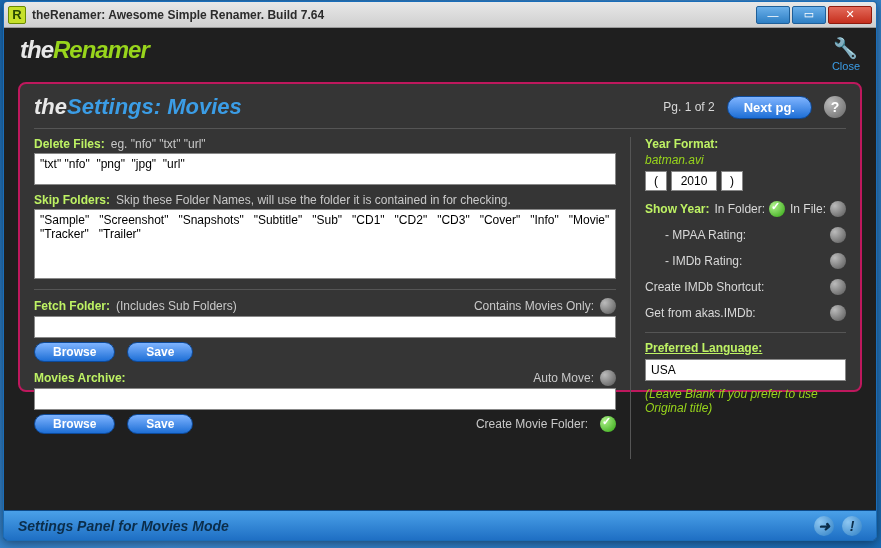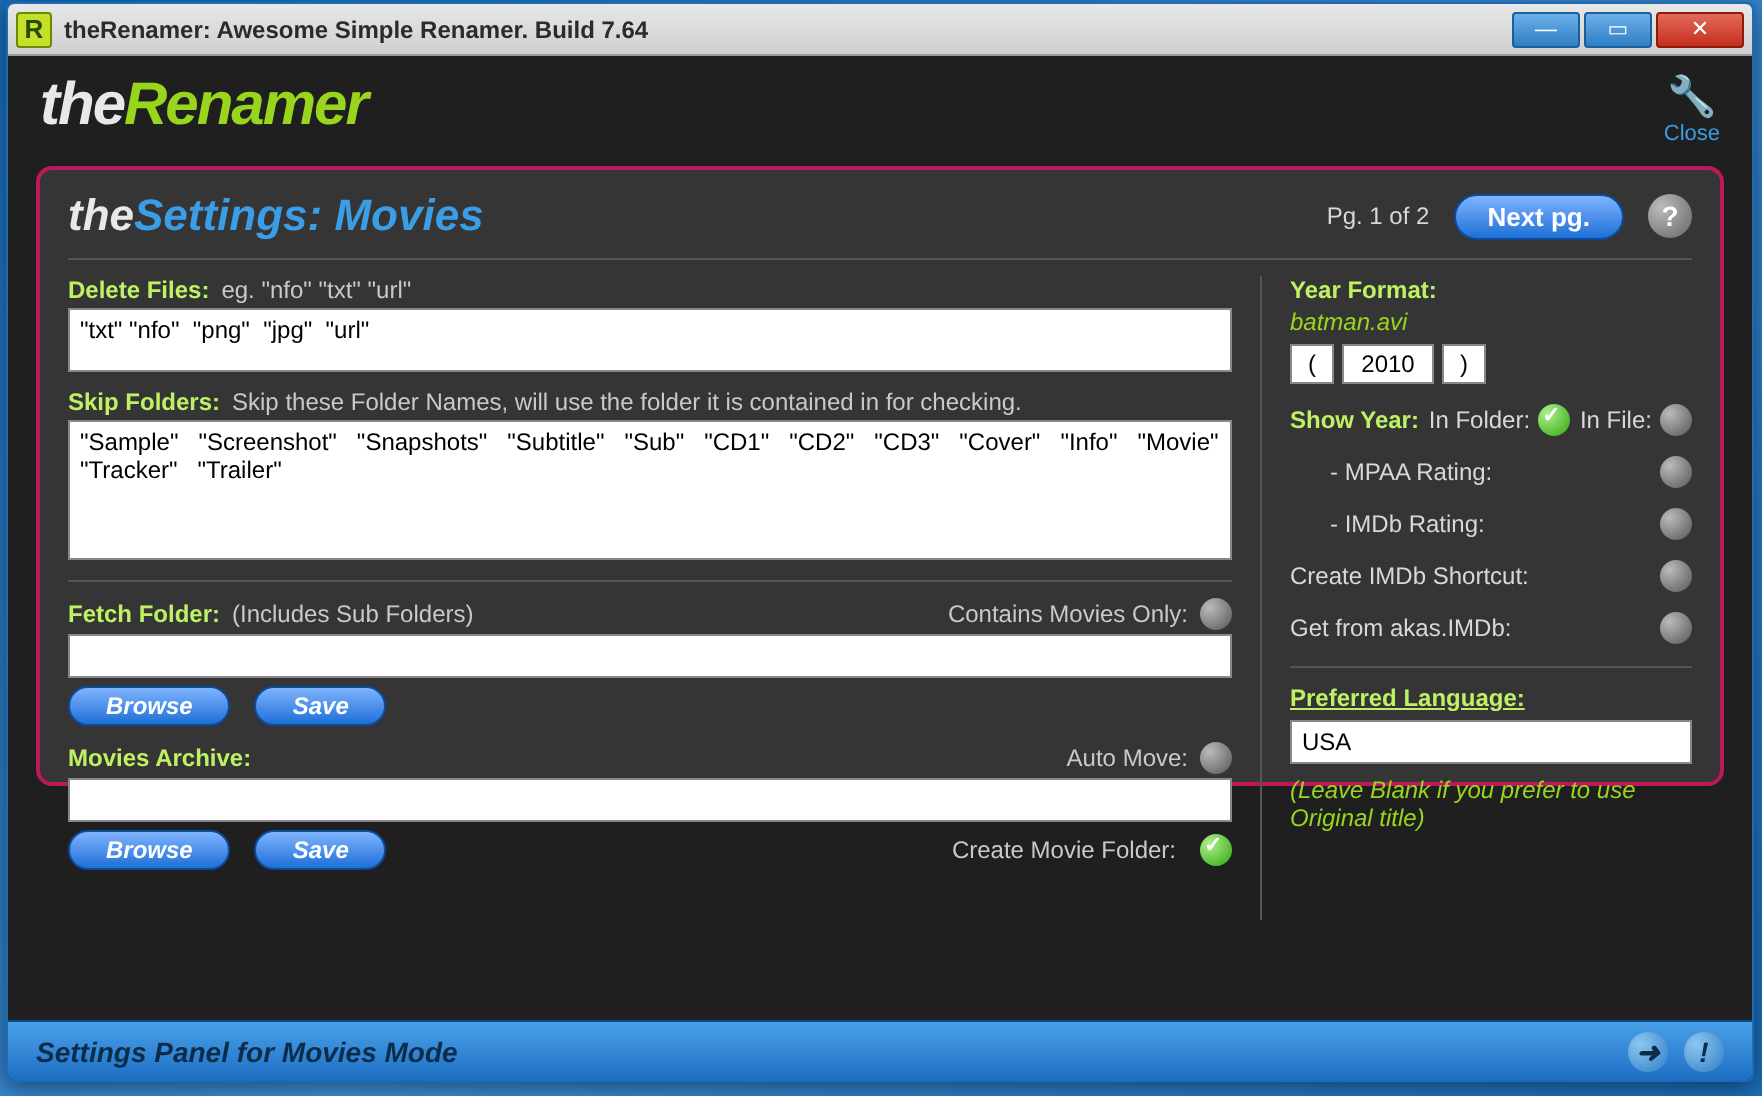--- a/index.html
+++ b/index.html
@@ -34,21 +34,21 @@
     display:flex;align-items:center;justify-content:center;
     font-size:11px;color:#fff;
     background:linear-gradient(#6bb0ea,#2e7fc4); border:1px solid #1e5f99;
   }
   .winbtn.close { background:linear-gradient(#e36a5a,#c62f1d); border-color:#8e1a0d; width:44px;}
   
   .app-header {
     display:flex; align-items:flex-start; padding: 8px 16px 4px 16px;
     background:#1f1f1f;
   }
-  .logo { font-size:30px; font-weight:bold; font-style:italic; letter-spacing:-1px; }
+  .logo { font-size:24px; font-weight:bold; font-style:italic; letter-spacing:-1px; }
   .logo .t1 { color:#e8e8e8; }
   .logo .t2 { color:#98d51c; }
   .close-link { margin-left:auto; text-align:center; color:#3b9de6; font-size:11px; }
   .wrench { font-size:20px; color:#3b9de6; }
 
   .panel {
     margin: 6px 14px 14px 14px;
     border: 2px solid #be185d;
     border-radius: 8px;
     background: #353535;
@@ -60,21 +60,21 @@
   .panel-title { font-size:22px; font-style:italic; font-weight:bold; }
   .panel-title .p1 { color:#e8e8e8; }
   .panel-title .p2 { color:#3b9de6; }
   .pg-indicator { margin-left:auto; color:#d8d8d8; font-size:12px; margin-right:12px; }
   .pill-btn {
     background: linear-gradient(#7fb4ff, #1e6fd6);
     color:#fff; font-weight:bold; font-size:13px;
     padding: 3px 16px; border-radius: 12px; border:1px solid #0d4a9a;
     cursor:pointer; white-space:nowrap;
   }
-  .pill-btn.small { font-size:12px; padding:2px 18px;font-style:italic; }
+  .pill-btn.small { font-size:12px; padding:2px 18px; }
   .help-circ {
     width:22px;height:22px;border-radius:50%;
     background:radial-gradient(circle at 30% 30%, #bbb, #666);
     color:#fff;display:flex;align-items:center;justify-content:center;
     font-weight:bold;font-size:14px;margin-left:12px;
   }
   .divider-h { border:none; border-top:1px solid #555; margin-bottom:8px;}
   .cols { display:flex; gap:14px; height: 322px;}
   .col-left { flex: 1 1 auto; display:flex; flex-direction:column; }
   .col-right { width: 216px; border-left:1px solid #555; padding-left:14px; display:flex; flex-direction:column; }

